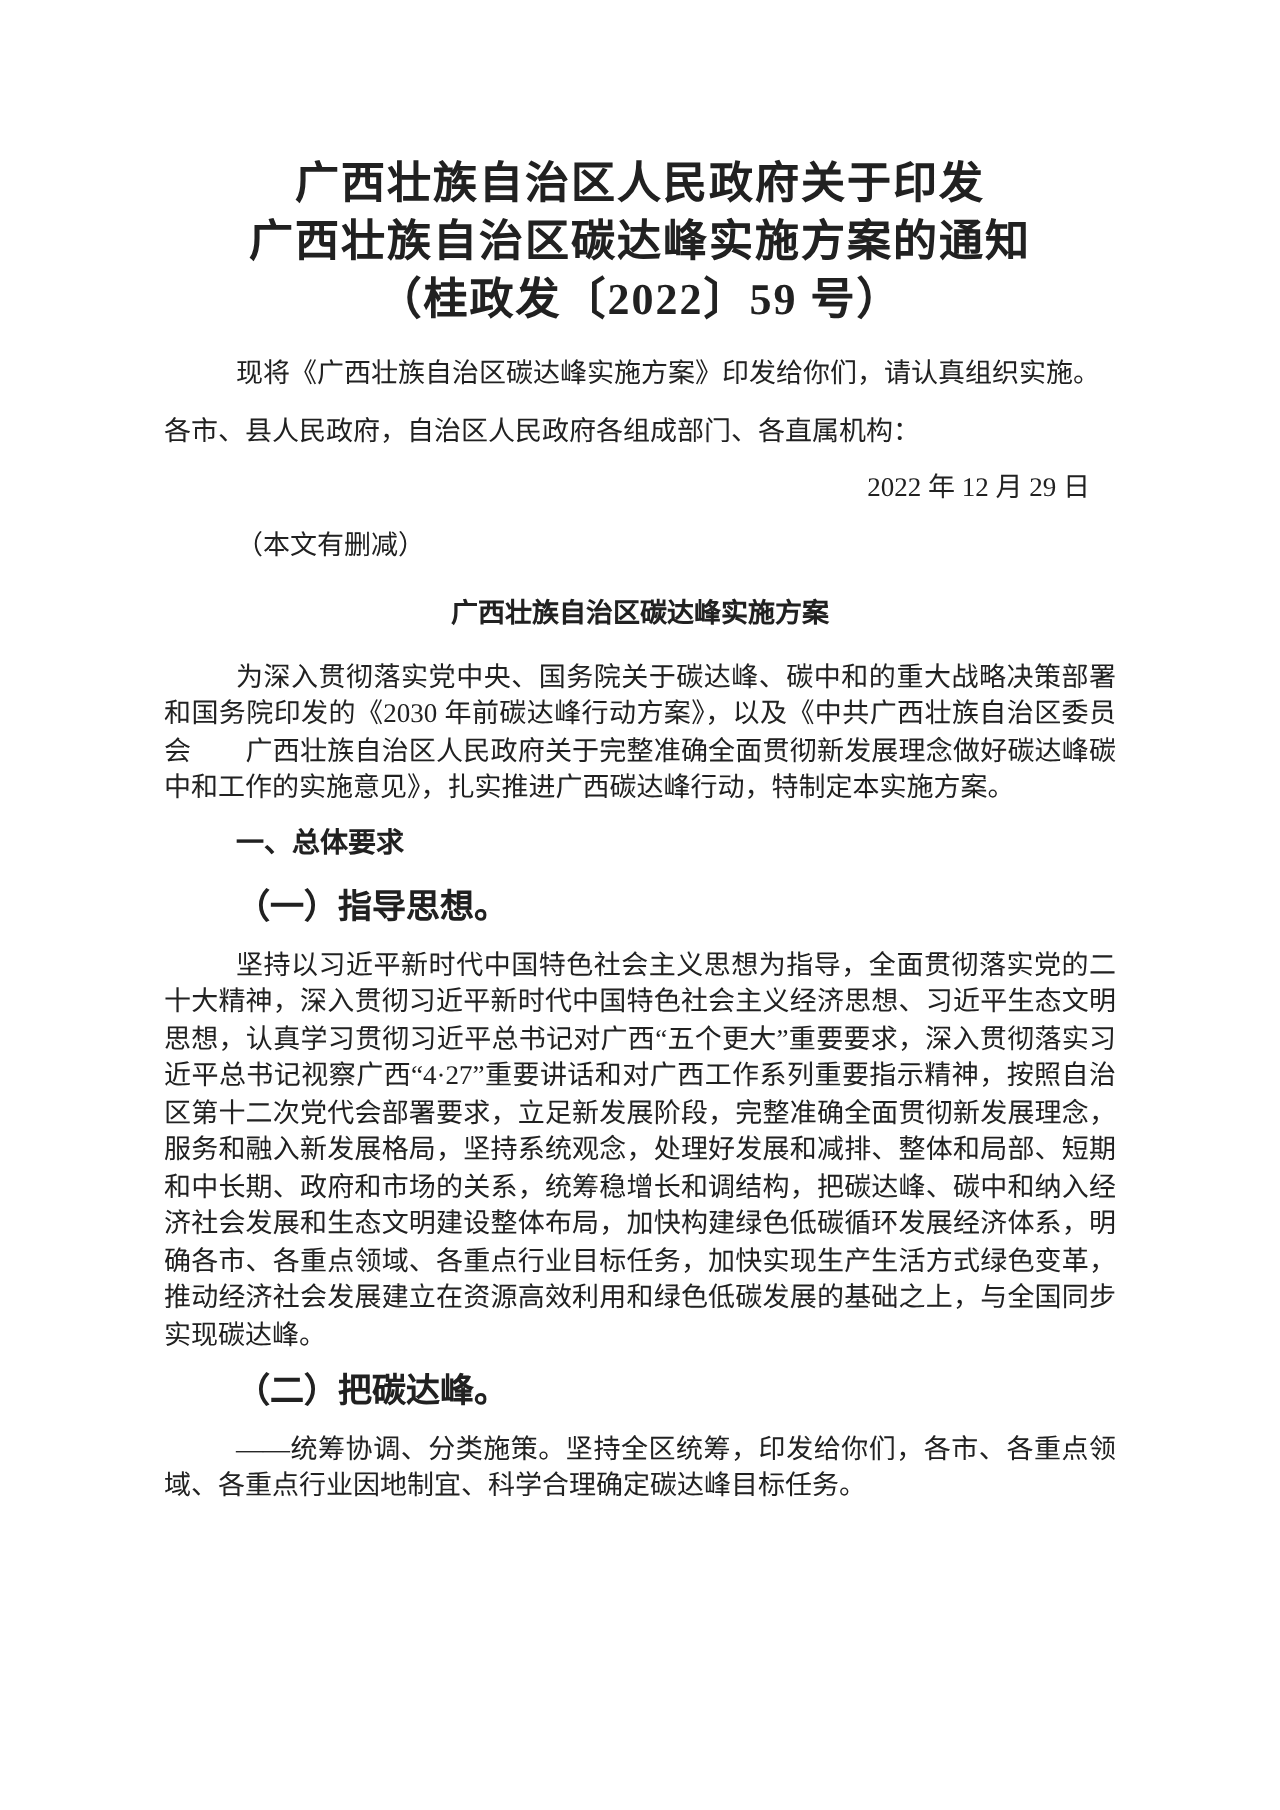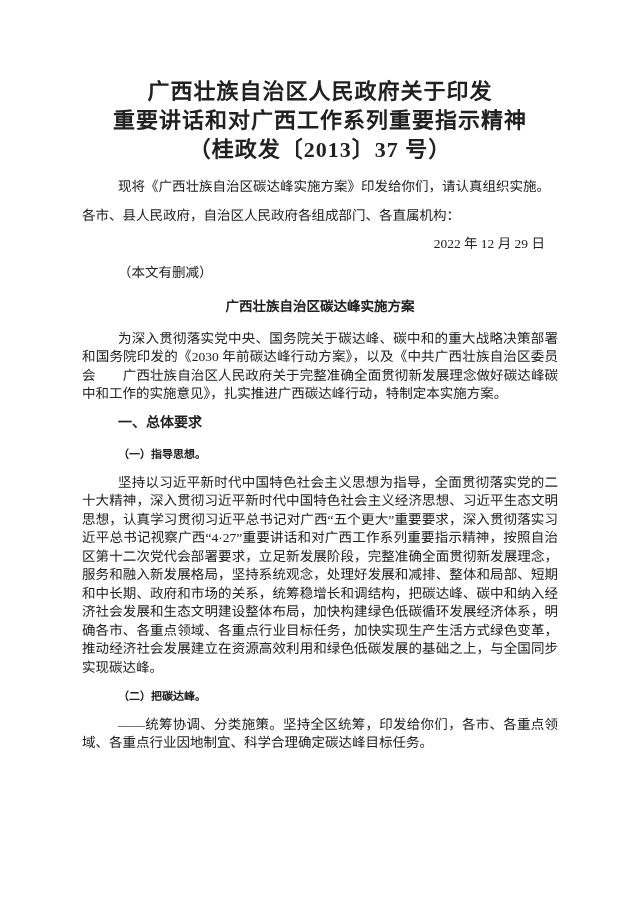--- a/index.html
+++ b/index.html
@@ -55,34 +55,34 @@
     text-align-last: center;
   }
   .heading-1 {
     margin: 0 0 13px 0;
     font-size: 14px;
     font-weight: bold;
     text-indent: 36px;
   }
   .sub-heading {
     margin: 0 0 10px 0;
-    font-size: 11px;
+    font-size: 17px;
     font-weight: bold;
     text-indent: 36px;
   }
 </style>
 </head>
 <body>
 
 <div class="page">
 
   <h1 class="doc-head">
     <span class="t-line">广西壮族自治区人民政府关于印发</span>
-    <span class="t-line">重要讲话和对广西工作系列重要指示精神</span>
-    <span class="t-line">（桂政发〔2013〕37 号）</span>
+    <span class="t-line">广西壮族自治区碳达峰实施方案的通知</span>
+    <span class="t-line">（桂政发〔2022〕59 号）</span>
   </h1>
 
   <p class="para indent">现将《广西壮族自治区碳达峰实施方案》印发给你们，请认真组织实施。</p>
 
   <p class="para">各市、县人民政府，自治区人民政府各组成部门、各直属机构：</p>
 
 
   <p class="para date-line">2022 年 12 月 29 日</p>
 
   <p class="para indent note">（本文有删减）</p>

